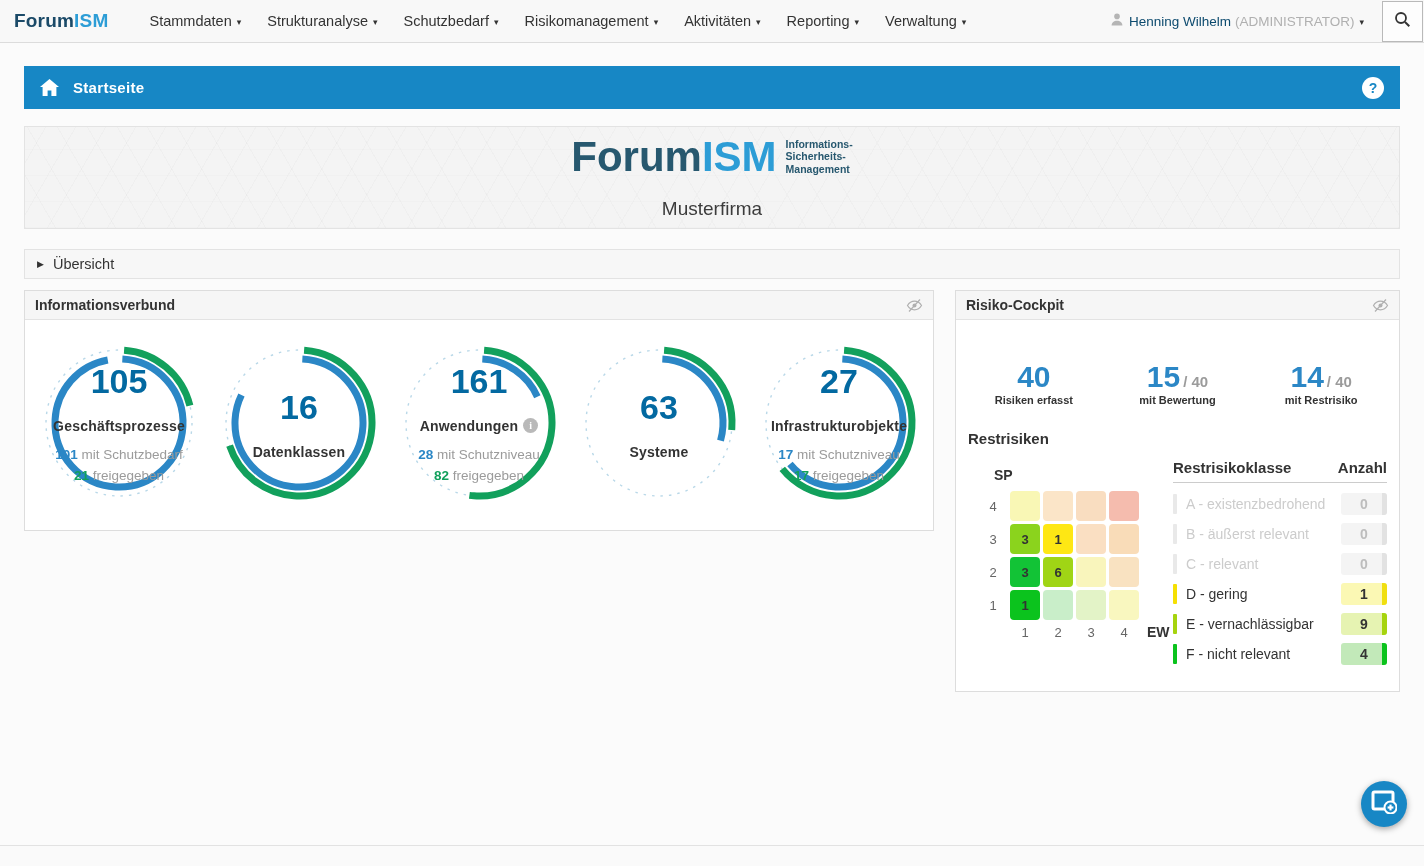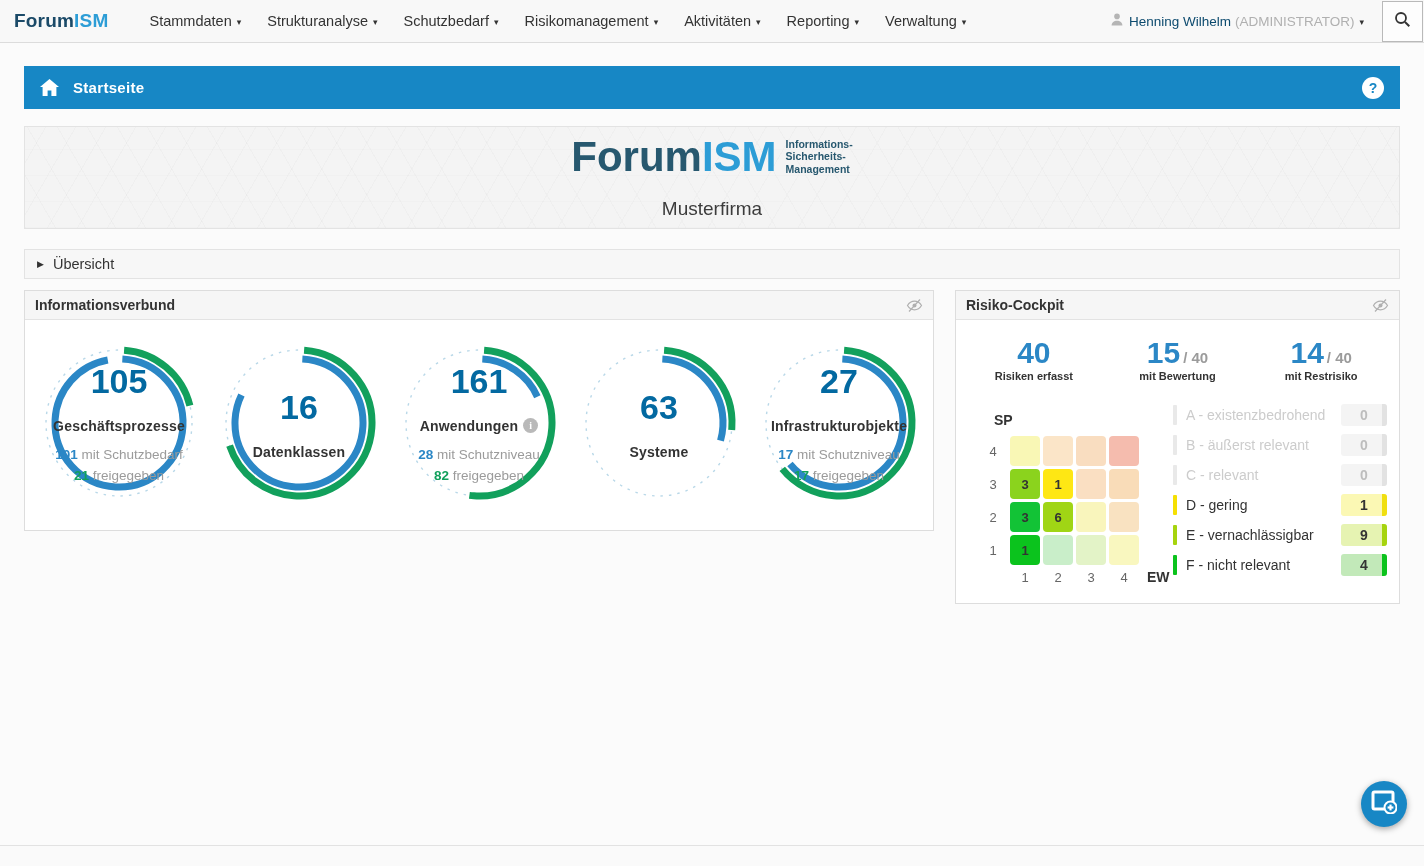--- a/index.html
+++ b/index.html
@@ -66,21 +66,21 @@
   .w-num { font-size:34px; font-weight:bold; color:#0369a1; line-height:1; }
   .w-label { font-size:14px; font-weight:bold; color:#333; margin-top:20px; white-space:nowrap;
              display:flex; align-items:center; gap:5px; letter-spacing:.2px; }
   .info-ico { width:15px; height:15px; border-radius:50%; background:#b9b9b9; color:#fff;
               font-size:10px; font-weight:bold; display:inline-flex; align-items:center;
               justify-content:center; font-family:"Liberation Serif", serif; }
   .w-lines { margin-top:11px; font-size:13.5px; color:#9b9b9b; line-height:1.55; white-space:nowrap; }
   .w-lines .b { font-weight:bold; } .w-lines .blue { color:#2b87c6; } .w-lines .green { color:#12a05c; }
   
   .stats { display:flex; padding:16px 6px 10px; }
-  .stat { flex:1; text-align:center; }
+  .stat { flex:1; text-align:center;margin-top:24px; }
   .stat-num { font-size:30px; font-weight:bold; color:#2b87c6; line-height:1.1; }
   .stat-of { font-size:15px; font-weight:bold; color:#9b9b9b; margin-left:3px; }
   .stat-label { font-size:11px; font-weight:bold; color:#333; margin-top:1px; }
   .restr-label { font-size:15px; font-weight:bold; color:#333; padding:14px 0 0 12px; }
   .risk-body { display:flex; padding:0 12px 18px 12px; }
   .matrix-col { width:205px; padding:20px 0 0 14px; }
   .sp-label { font-size:14px; font-weight:bold; color:#333; margin:0 0 8px 12px; }
   .mx-row { display:flex; align-items:center; margin-bottom:3px; }
   .mx-rowlab { width:22px; text-align:center; font-size:13px; color:#666; margin-right:6px; }
   .mx-cell { width:30px; height:30px; border-radius:4px; margin-right:3px; display:flex;
@@ -316,20 +316,21 @@
         </div>
         <div class="stat">
           <div><span class="stat-num">15</span><span class="stat-of">/ 40</span></div>
           <div class="stat-label">mit Bewertung</div>
         </div>
         <div class="stat">
           <div><span class="stat-num">14</span><span class="stat-of">/ 40</span></div>
           <div class="stat-label">mit Restrisiko</div>
         </div>
       </div>
+    <div class="restr-label">Restrisiken</div>
     <div class="risk-body">
       <div class="matrix-col">
           <div class="sp-label">SP</div>
           <div class="mx-row">
             <div class="mx-rowlab">4</div>
             <div class="mx-cell" style="background: rgb(249, 247, 181);"></div>
             <div class="mx-cell" style="background: rgb(251, 229, 200);"></div>
             <div class="mx-cell" style="background: rgb(249, 221, 192);"></div>
             <div class="mx-cell" style="background: rgb(245, 188, 174);"></div>
           </div>
@@ -357,20 +358,24 @@
           <div class="mx-collabs">
             <div class="mx-rowlab"></div>
             <div class="mx-collab">1</div>
             <div class="mx-collab">2</div>
             <div class="mx-collab">3</div>
             <div class="mx-collab">4</div>
             <span class="ew-label">EW</span>
           </div>
         </div>
       <div class="legend">
+        <div class="lg-head">
+          <span class="h1">Restrisikoklasse</span>
+          <span class="h2">Anzahl</span>
+        </div>
         <div>
             <div class="lg-row off">
               <span class="lg-bar" style="background: rgb(233, 233, 233);"></span>
               <span class="lg-label">A - existenzbedrohend</span>
               <span class="lg-badge" style="background: rgb(244, 244, 244);">
                 <span>0</span>
                 <span class="strip" style="background: rgb(226, 226, 226);"></span>
               </span>
             </div>
             <div class="lg-row off">

